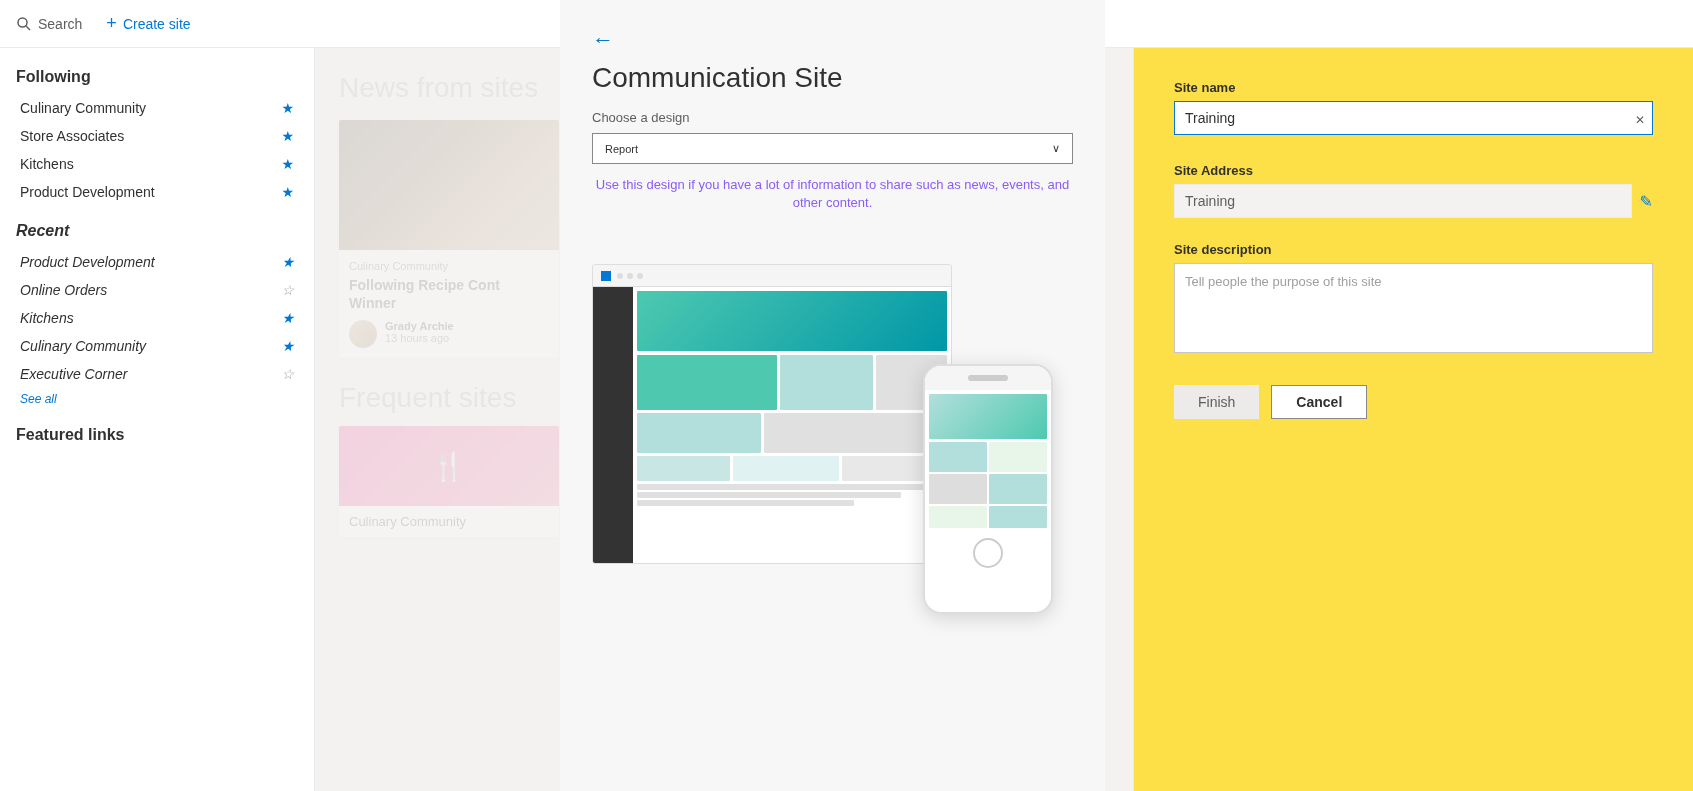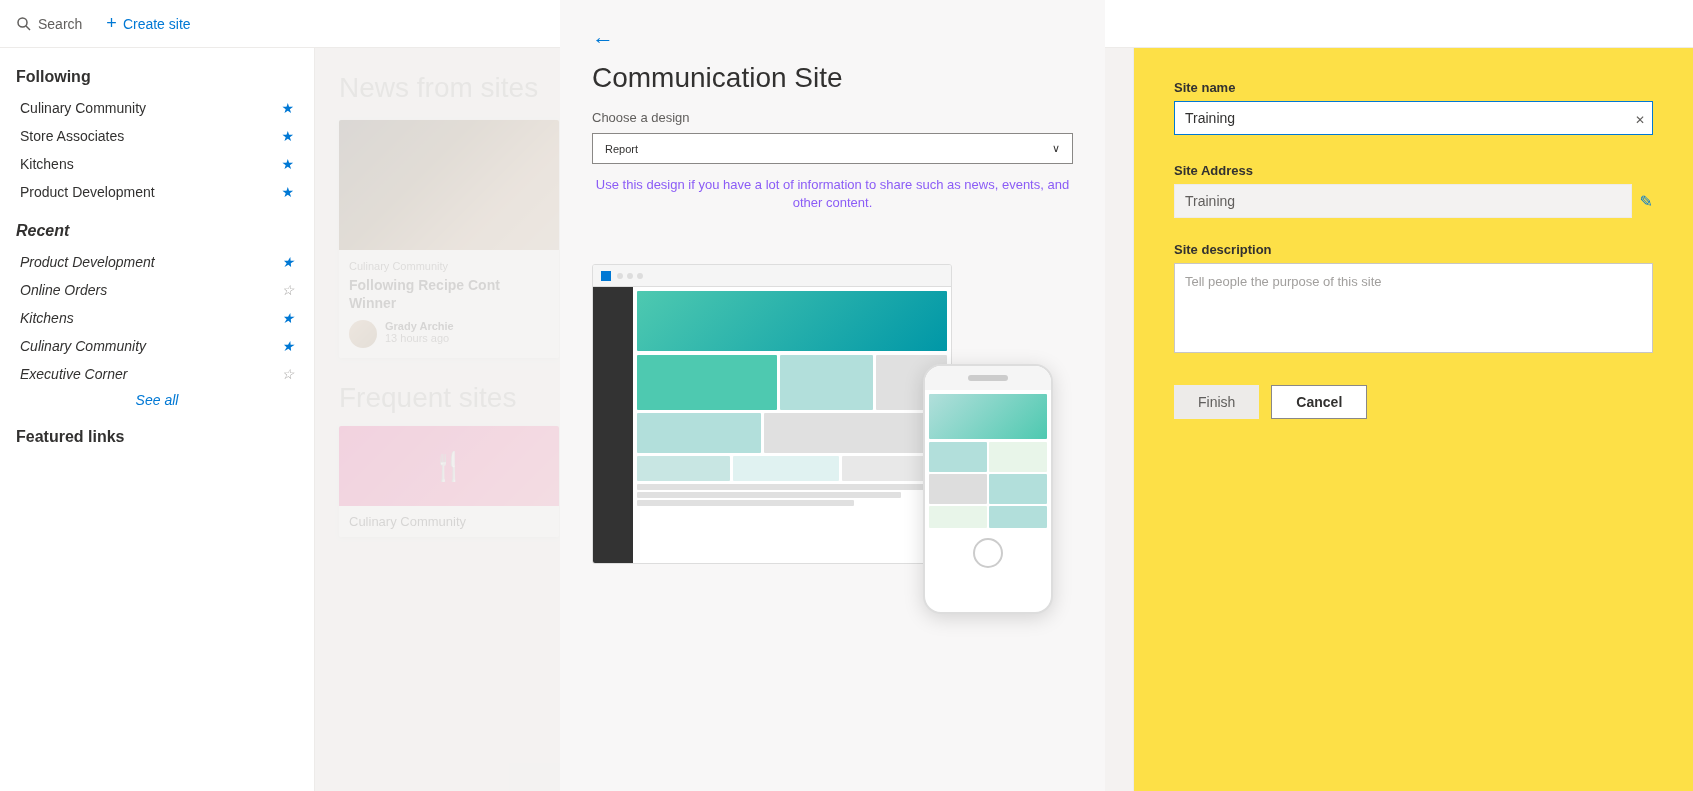--- a/index.html
+++ b/index.html
@@ -77,24 +77,23 @@
     .sidebar-item-left { display: flex; align-items: center; gap: 8px; }
     .star-icon { font-size: 14px; }
     .star-filled { color: #0078d4; }
     .star-empty { color: #a19f9d; }
     .sidebar-sub-section {
       margin-top: 16px;
       font-style: italic;
     }
     .see-all-link {
       color: #0078d4;
-      font-size: 14px;
+      font-size: 12px;
       cursor: pointer;
       padding: 4px;
-      text-align: center;
     }
     .featured-links-title {
       font-size: 16px;
       font-weight: 600;
       color: #323130;
       margin-top: 16px;
     }
 
     
     .content-area {

